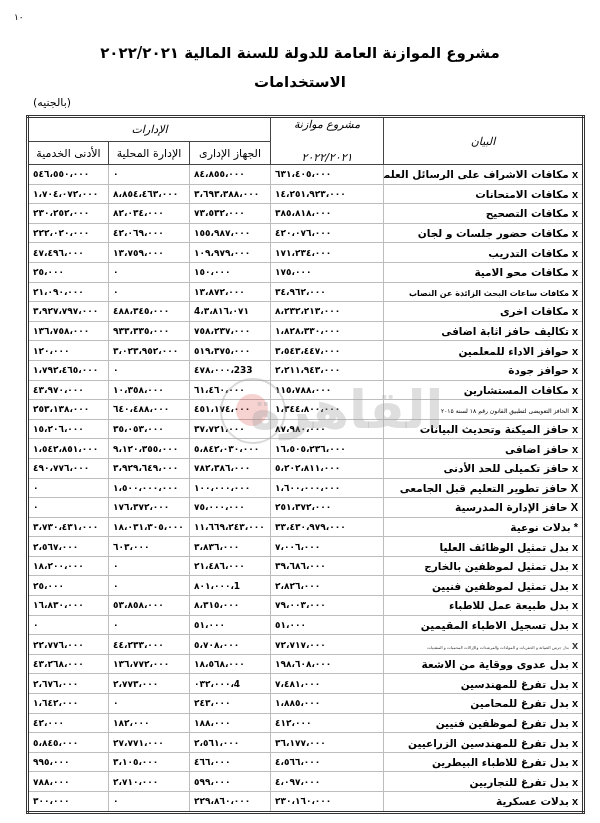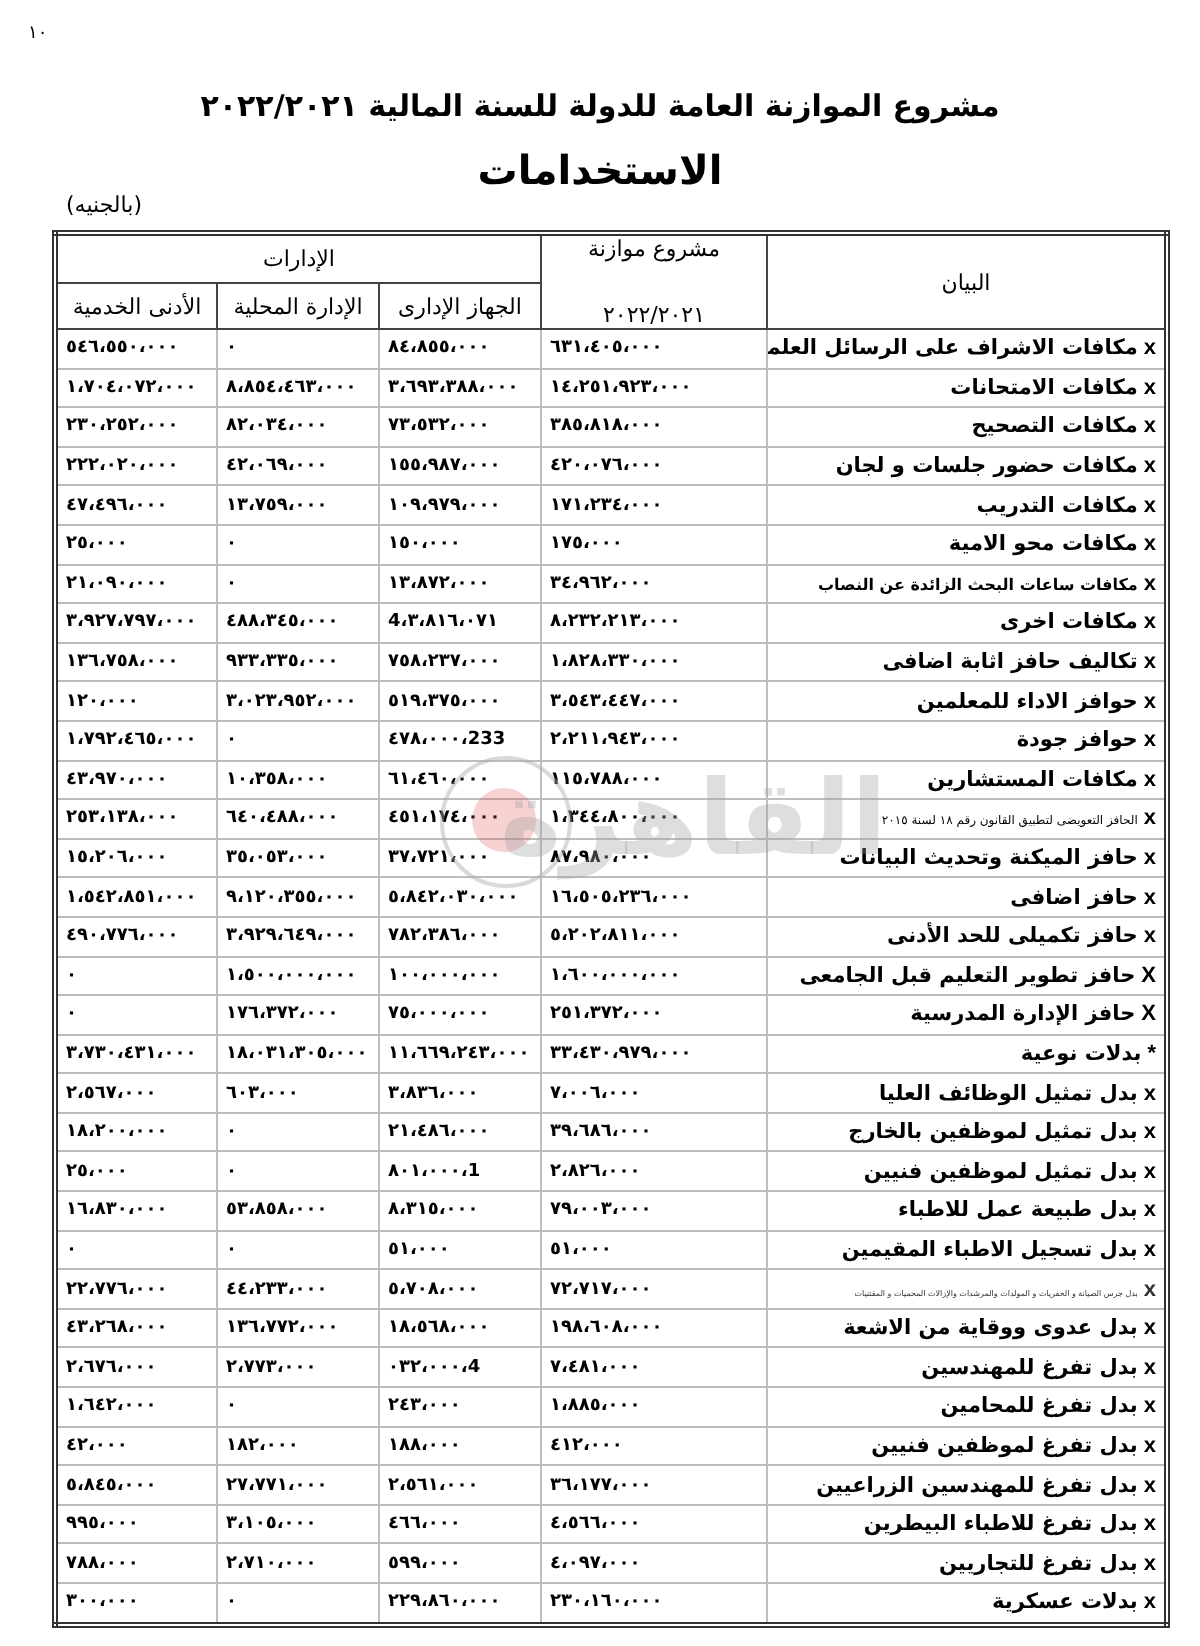--- a/index.html
+++ b/index.html
@@ -7,37 +7,37 @@
     width: 600px; height: 823px; position: relative; overflow: hidden;
     font-family: "DejaVu Sans", "Liberation Sans", sans-serif; color: #000;
   }
   .page-num { position: absolute; left: 14px; top: 12px; font-size: 9px; direction: rtl; }
   .title {
     position: absolute; left: 0; right: 0; top: 44px; text-align: center;
     font-size: 15px; font-weight: bold; letter-spacing: 0;
   }
   .subtitle {
     position: absolute; left: 0; right: 0; top: 73px; text-align: center;
-    font-size: 20px; font-weight: bold;
+    font-size: 15px; font-weight: bold;
   }
   .unit {
     position: absolute; left: 33px; top: 96px; font-size: 11px; font-weight: normal;
   }
   table.budget {
     position: absolute; left: 26px; top: 115px; width: 559px;
     border-collapse: collapse; table-layout: fixed; direction: rtl;
     border: 3px double #333;
   }
   table.budget th, table.budget td {
     border: 1px solid #bdbdbd; padding: 0 4px; overflow: hidden; white-space: nowrap;
   }
   table.budget th {
     font-weight: normal; font-size: 11px; text-align: center; border-color: #444;
   }
-  .hdr1 th { height: 23px; }
+  .hdr1 th { height: 23px; font-style: italic; }
   .hdr2 th { height: 22px; }
   th.col-desc { width: 190px; font-size: 12px; }
   th.col-proj { width: 104px; }
   td { height: 18.6px; font-size: 9px; }
   td.desc { text-align: right; font-size: 10.5px; font-weight: bold; border-left: 3px double #333; }
   td.desc.tiny { font-size: 6px; font-weight: normal; }
   td.desc.micro { font-size: 4px; font-weight: normal; color: #333; }
   td.num { text-align: left; letter-spacing: 0.2px; font-weight: bold; }
   td.proj { border-left: 3px double #333; }
   td.admin { border-left: 1px solid #333; margin-left: 36px; }

